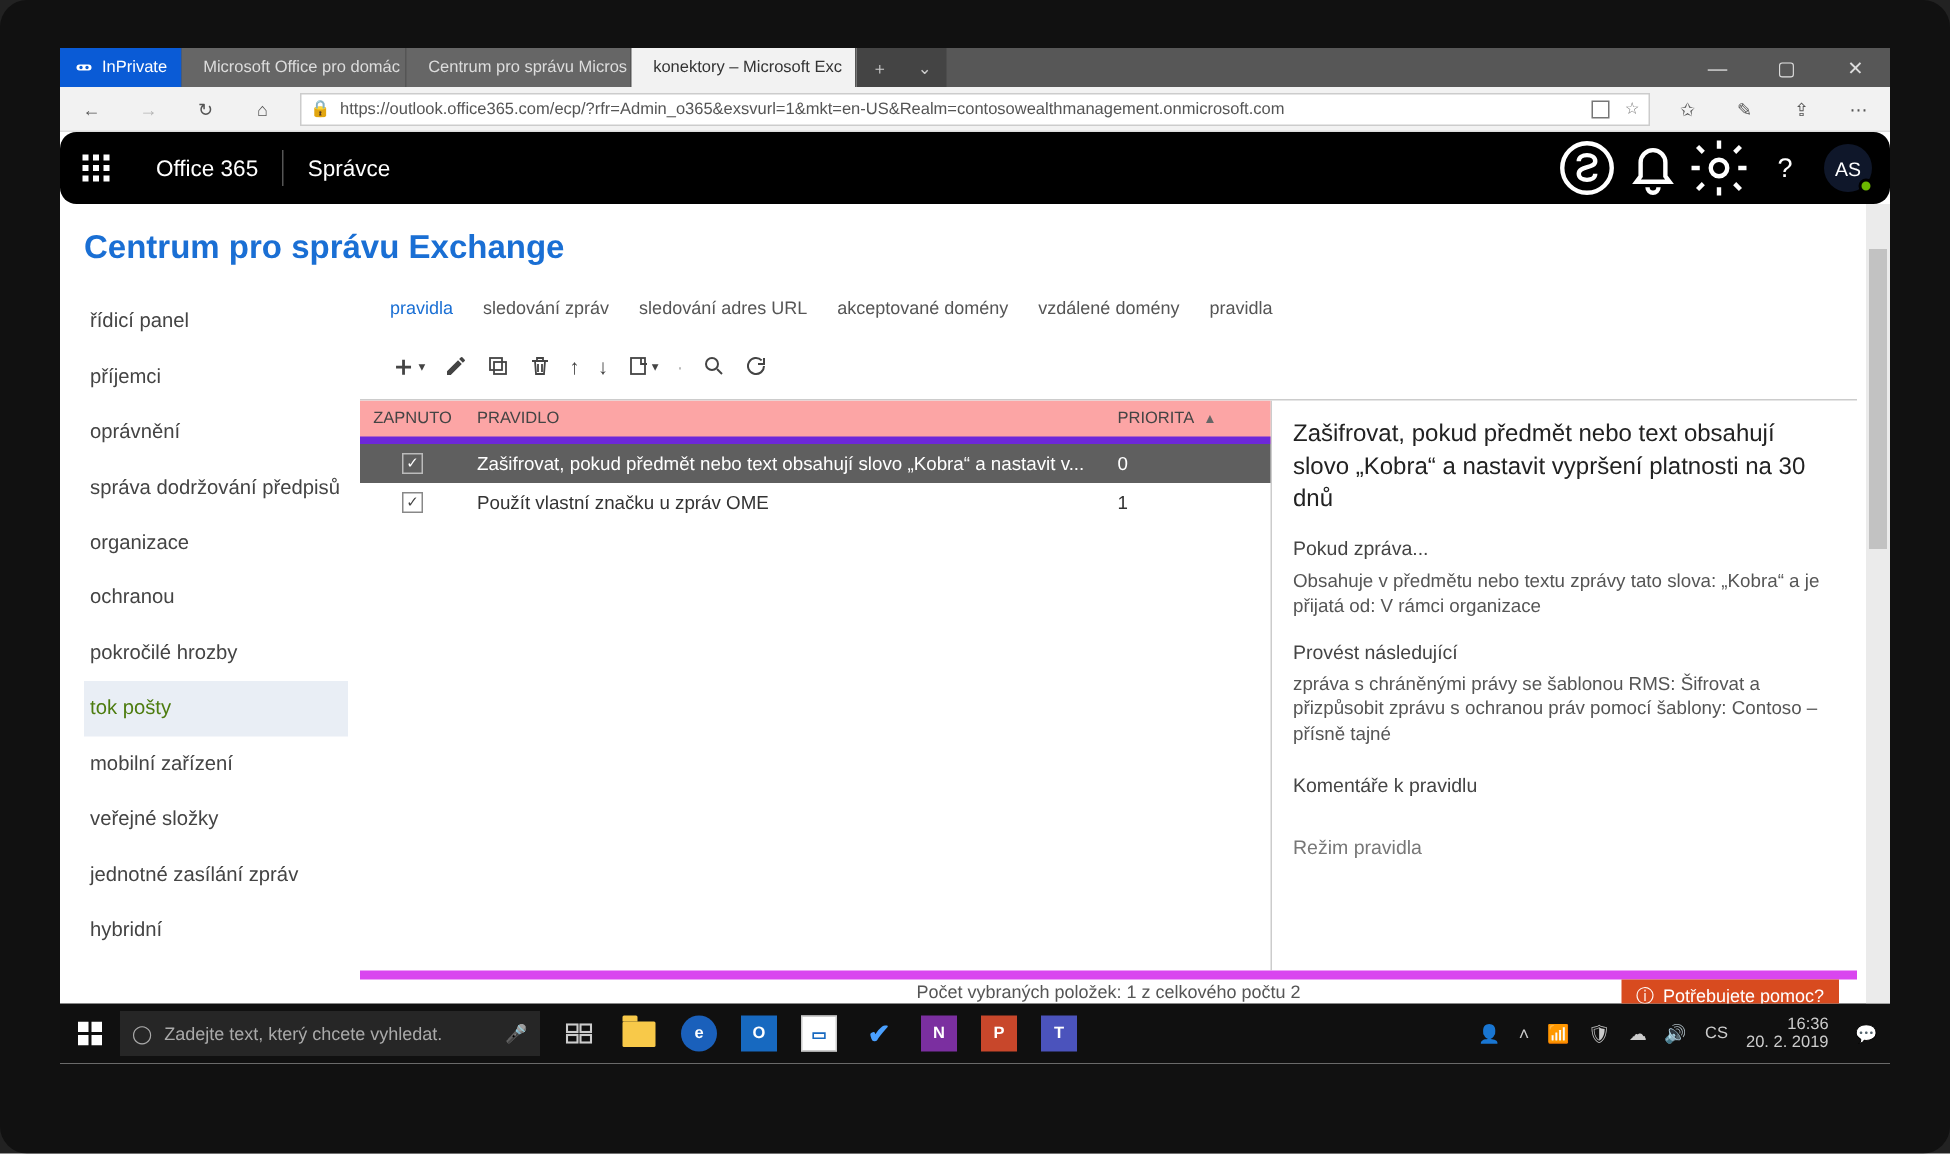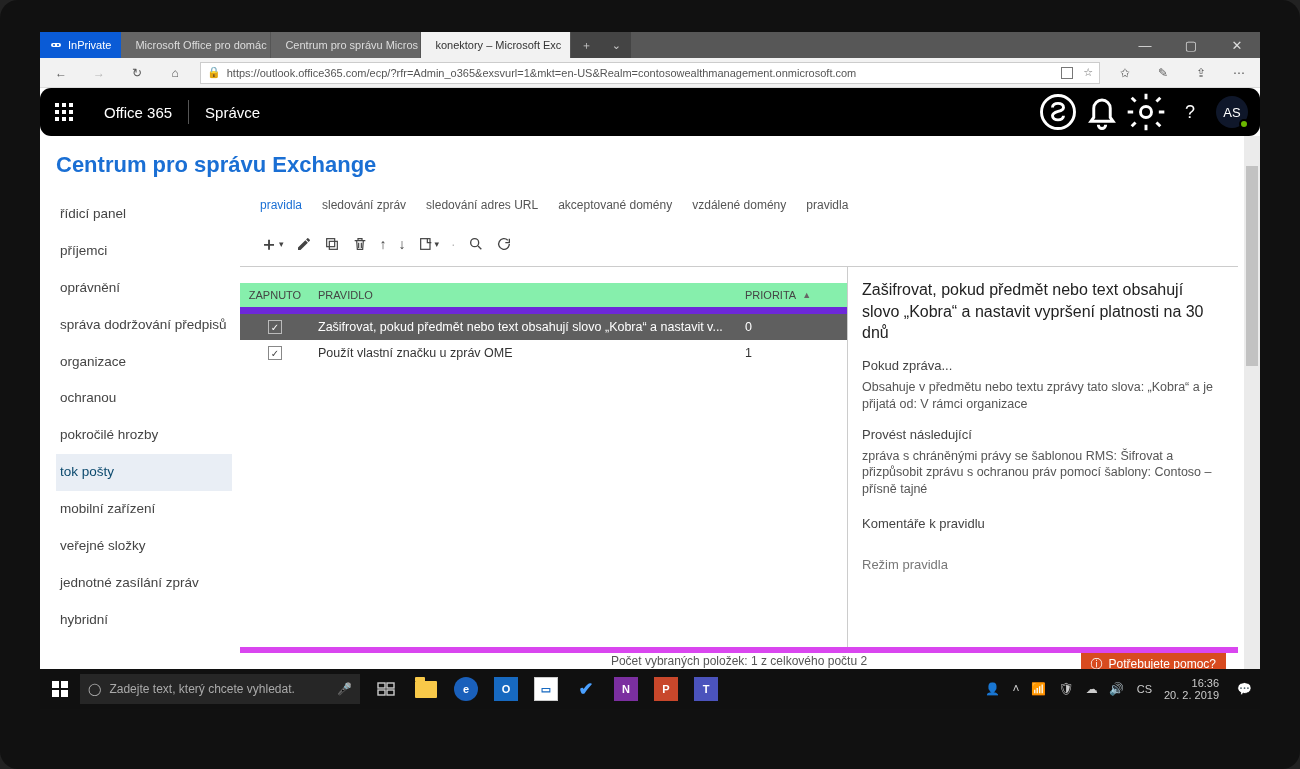--- a/index.html
+++ b/index.html
@@ -41,33 +41,33 @@
   .avatar { width:32px; height:32px; border-radius:50%; background:#0f172a; display:flex; align-items:center; justify-content:center; font-size:13px; margin:0 8px 0 4px; position:relative; }
   .presence { position:absolute; right:-1px; bottom:-1px; width:10px; height:10px; background:#6bb700; border:2px solid #000; border-radius:50%; }
 
   
   .content { flex:1; display:flex; flex-direction:column; overflow:hidden; }
   .page-title { font-size:22px; font-weight:700; color:#1a6fd4; padding:16px 0 18px 16px; }
   .cols { flex:1; display:flex; overflow:hidden; }
 
   .sidebar { width:200px; padding:0 8px 0 16px; font-size:13.5px; color:#444; }
   .sidebar .item { padding:10px 4px; cursor:default; line-height:1.25; }
-  .sidebar .item.selected { background:#e9eef5; color:#0c4a6e; }
+  .sidebar .item.selected { background:#e9eef5; color:#4d7c0f; }
 
   .main { flex:1; display:flex; flex-direction:column; overflow:hidden; padding-right:6px; }
   .subtabs { display:flex; gap:20px; font-size:12px; color:#555; padding:2px 0 14px 20px; }
   .subtabs .t.selected { color:#1a6fd4; }
 
   .toolbar { display:flex; gap:12px; padding:6px 0 10px 20px; color:#444; align-items:center; font-size:14px; }
   .toolbar .tb { display:flex; align-items:center; gap:1px; }
   .toolbar svg { width:16px; height:16px; }
 
   .workarea { flex:1; display:flex; border-top:1px solid #ccc; overflow:hidden; }
   .grid { flex:1; display:flex; flex-direction:column; border-right:1px solid #ccc; }
-  .gridhead { display:flex; background:#86efac; font-size:11px; color:#444; border-bottom:7px solid #6d28d9;margin-top:16px; }
+  .gridhead { display:flex; background:#fca5a5; font-size:11px; color:#444; border-bottom:5px solid #6d28d9; }
   .gridhead .cell, .row .cell { padding:6px 8px; }
   .cON { width:70px; display:flex; justify-content:center; align-items:center; }
   .cRULE { flex:1; }
   .cPRI { width:110px; display:flex; align-items:center; gap:6px; }
   .sort-ind { font-size:9px; color:#666; }
   .row { display:flex; font-size:12.5px; color:#333; align-items:center; }
   .row.selected { background:#5f5f5f; color:#fff; }
   .chk { width:14px; height:14px; border:1px solid #888; display:inline-flex; align-items:center; justify-content:center; font-size:10px; background:#fff; color:#444; }
   .row.selected .chk { background:#5f5f5f; color:#fff; border-color:#bbb; }
 

